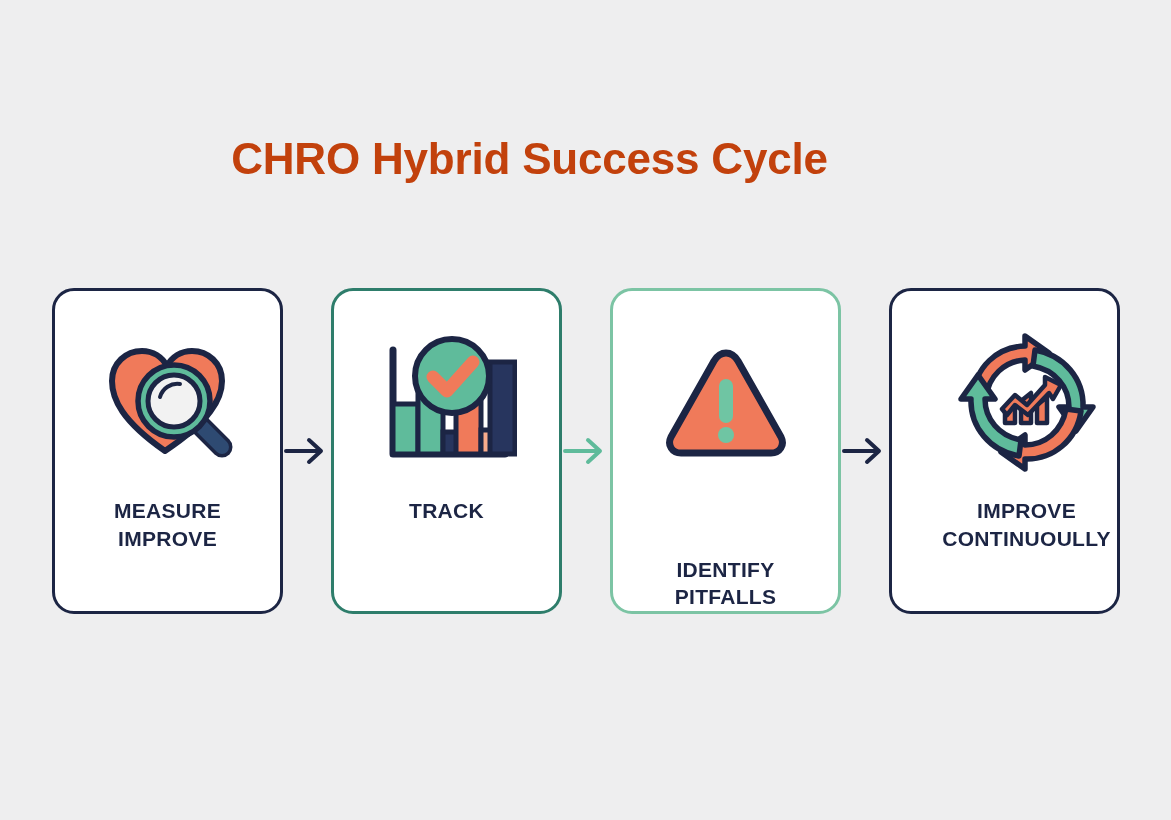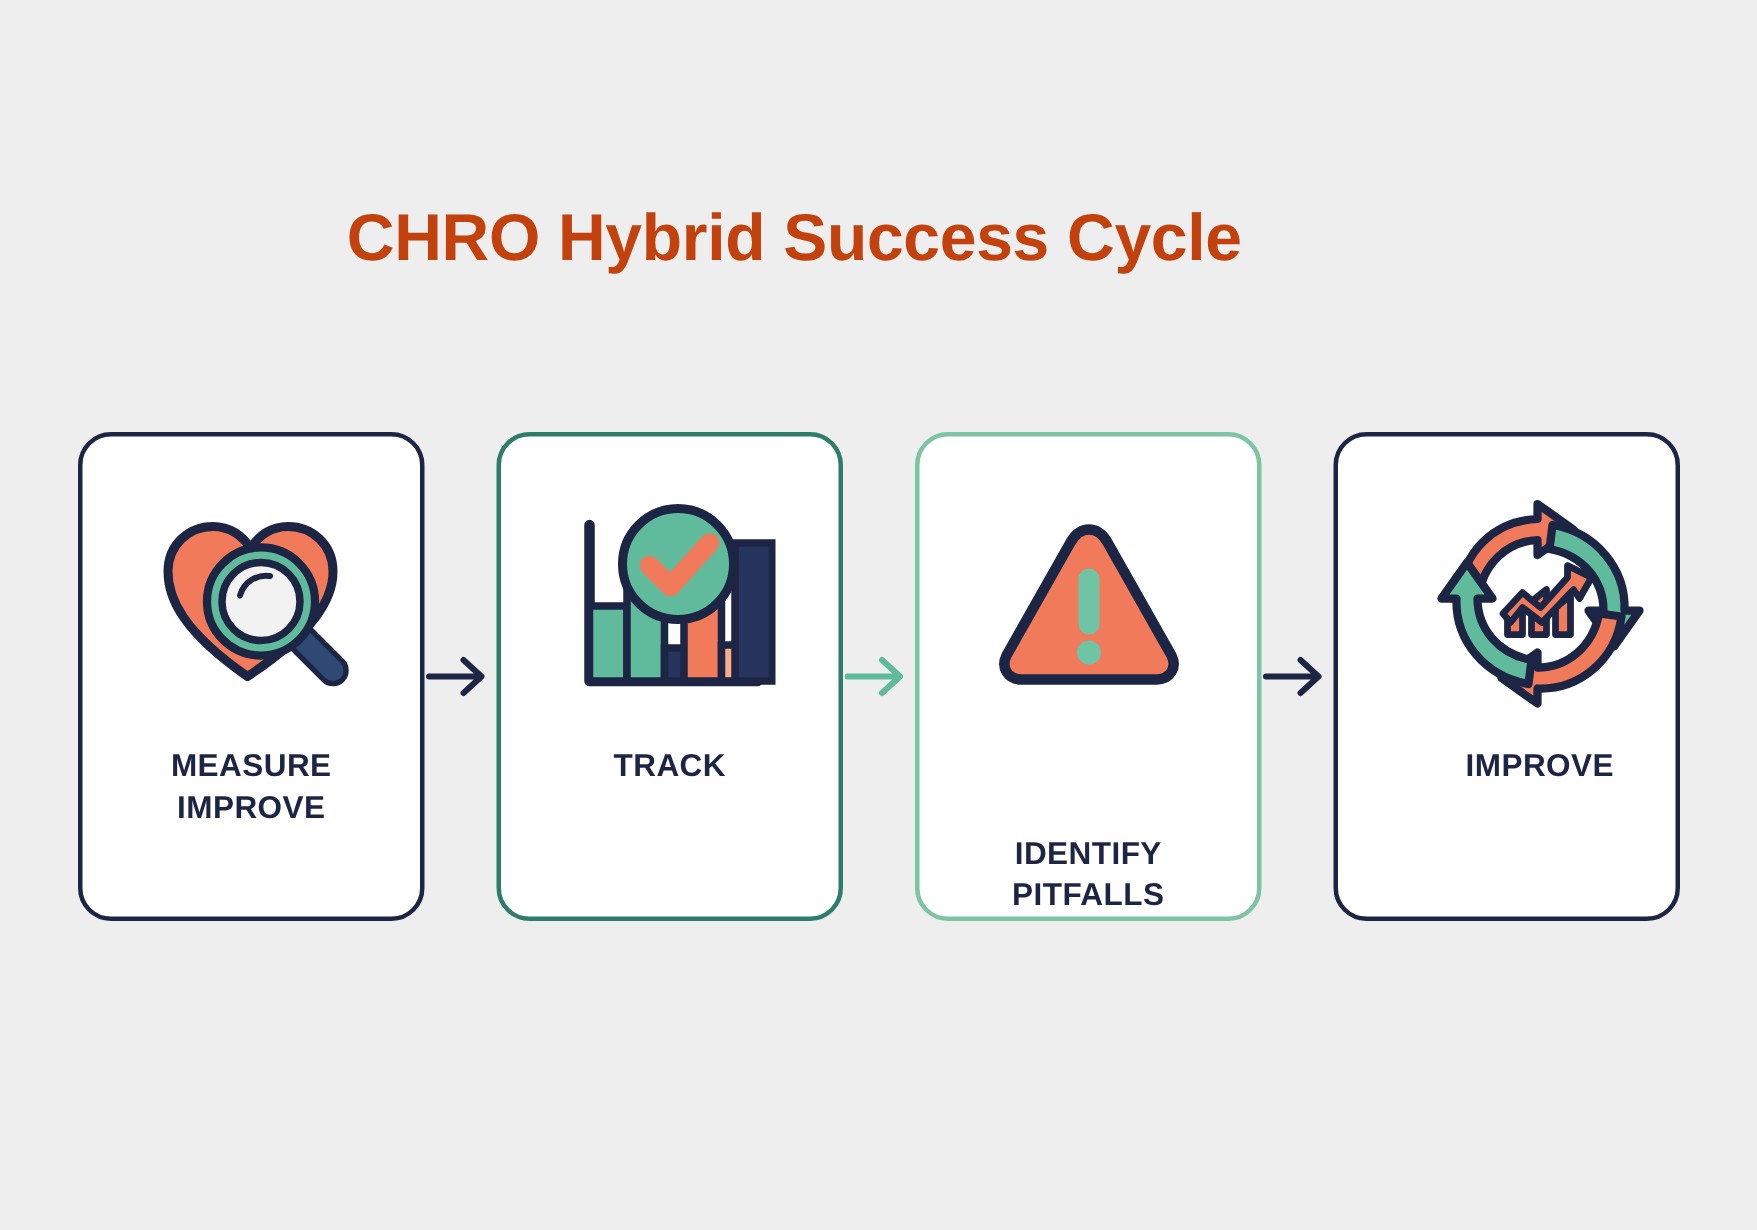--- a/index.html
+++ b/index.html
@@ -203,17 +203,18 @@
             <path d="M48 90 L48 78 L58 70 L58 90 Z"></path>
             <path d="M64 90 L64 68 L74 60 L74 90 Z"></path>
             <path d="M80 90 L80 72 L90 64 L90 90 Z"></path>
           </g>
 
           <path d="M45 76 L58 62 L70 72 L88 52 L88 44 L104 52 L96 66 L92 60 L71 82 L58 72 L50 82 Z" fill="#f07a5a" stroke="#1c2544" stroke-width="4.5" stroke-linejoin="round"></path>
         </svg>
       </div>
       <div class="card-label">
         <div>IMPROVE</div>
+        <div>CONTINUOULLY</div>
       </div>
     </div>
 
   </div>
 </div>
 
 </body></html>

